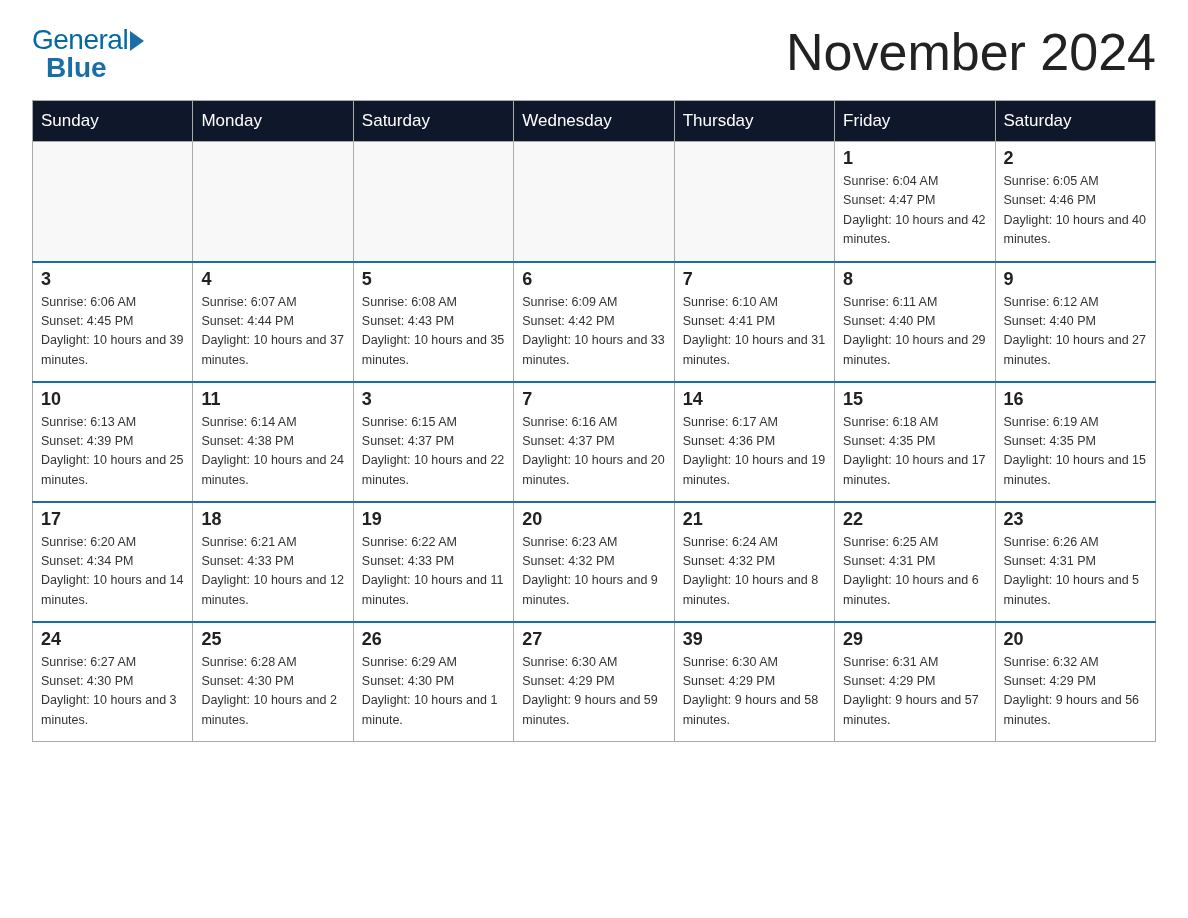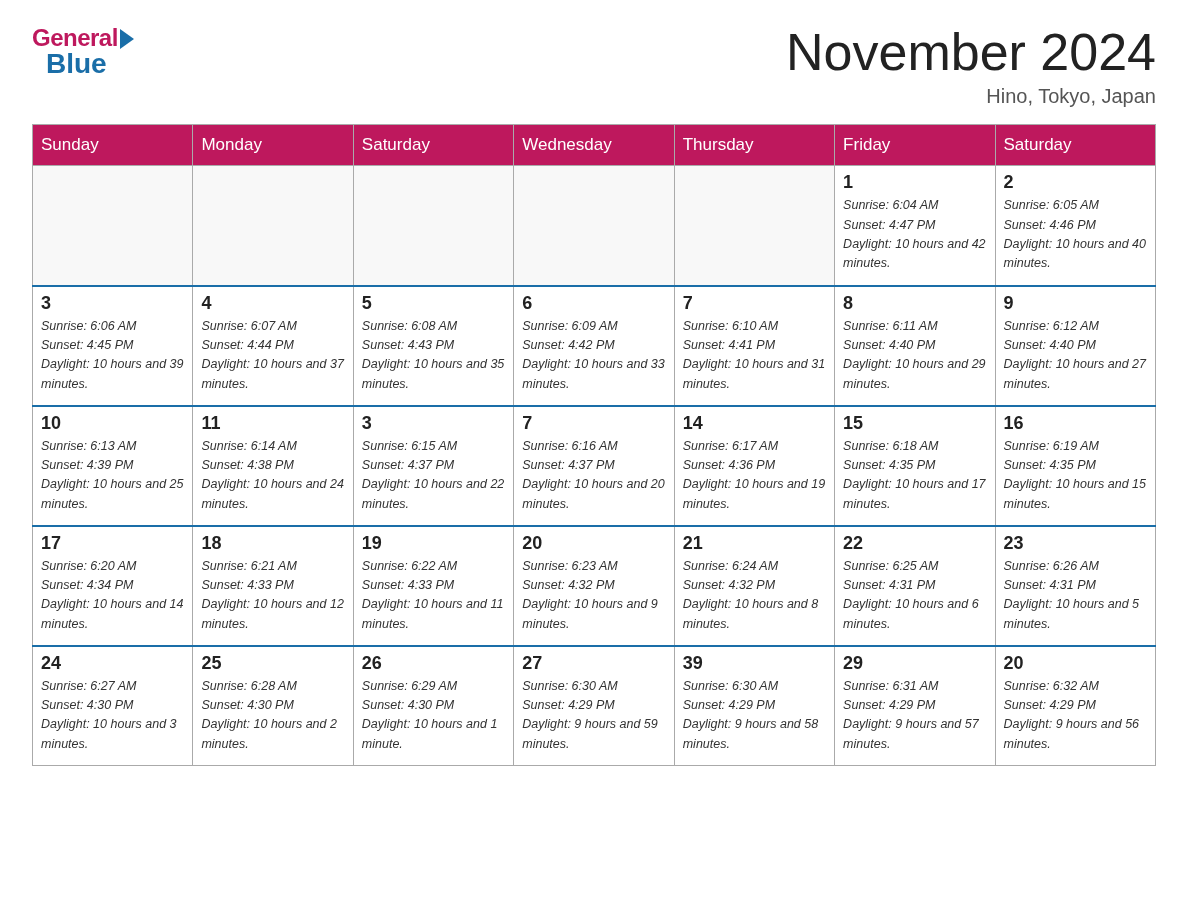--- a/index.html
+++ b/index.html
@@ -19,23 +19,23 @@
     .logo {
       display: flex;
       flex-direction: column;
       align-items: flex-start;
     }
     .logo-top {
       display: flex;
       align-items: center;
     }
     .logo-general {
-      font-size: 24px;
-      font-weight: bold;
-      color: #be185d;
+      font-size: 28px;
+      font-weight: normal;
+      color: #0369a1;
       letter-spacing: -0.5px;
     }
     .logo-triangle {
       width: 0;
       height: 0;
       border-left: 14px solid #1a6ea8;
       border-top: 10px solid transparent;
       border-bottom: 10px solid transparent;
       margin-left: 2px;
       margin-top: 2px;
@@ -61,21 +61,21 @@
       font-size: 20px;
       color: #555;
       margin-top: 4px;
     }
     .calendar {
       width: 100%;
       border-collapse: collapse;
       border: 1px solid #aaa;
     }
     .calendar th {
-      background: #be185d;
+      background: #0f172a;
       color: #fff;
       font-size: 17px;
       font-weight: normal;
       padding: 10px 8px;
       text-align: left;
       border: 1px solid #aaa;
     }
     .calendar td {
       vertical-align: top;
       padding: 6px 8px 8px 8px;
@@ -87,21 +87,20 @@
     .day-number {
       font-size: 18px;
       font-weight: bold;
       color: #222;
       margin-bottom: 3px;
     }
     .day-info {
       font-size: 12.5px;
       color: #333;
       line-height: 1.55;
-      font-style: italic;
     }
     .empty-cell {
       background: #f8f8f8;
     }
     tr:not(:first-child) td {
       border-top: 2px solid #1a6ea8;
     }
   </style>
 </head>
 <body>
@@ -109,21 +108,20 @@
 <div class="header">
   <div class="logo">
     <div class="logo-top">
       <span class="logo-general">General</span>
       <div class="logo-triangle"></div>
     </div>
     <span class="logo-blue">Blue</span>
   </div>
   <div class="title-section">
     <div class="month-title">November 2024</div>
-    <div class="subtitle">Hino, Tokyo, Japan</div>
   </div>
 </div>
 
 <table class="calendar">
   <thead>
     <tr>
     <th>Sunday</th>
         <th>Monday</th>
         <th>Saturday</th>
         <th>Wednesday</th>

